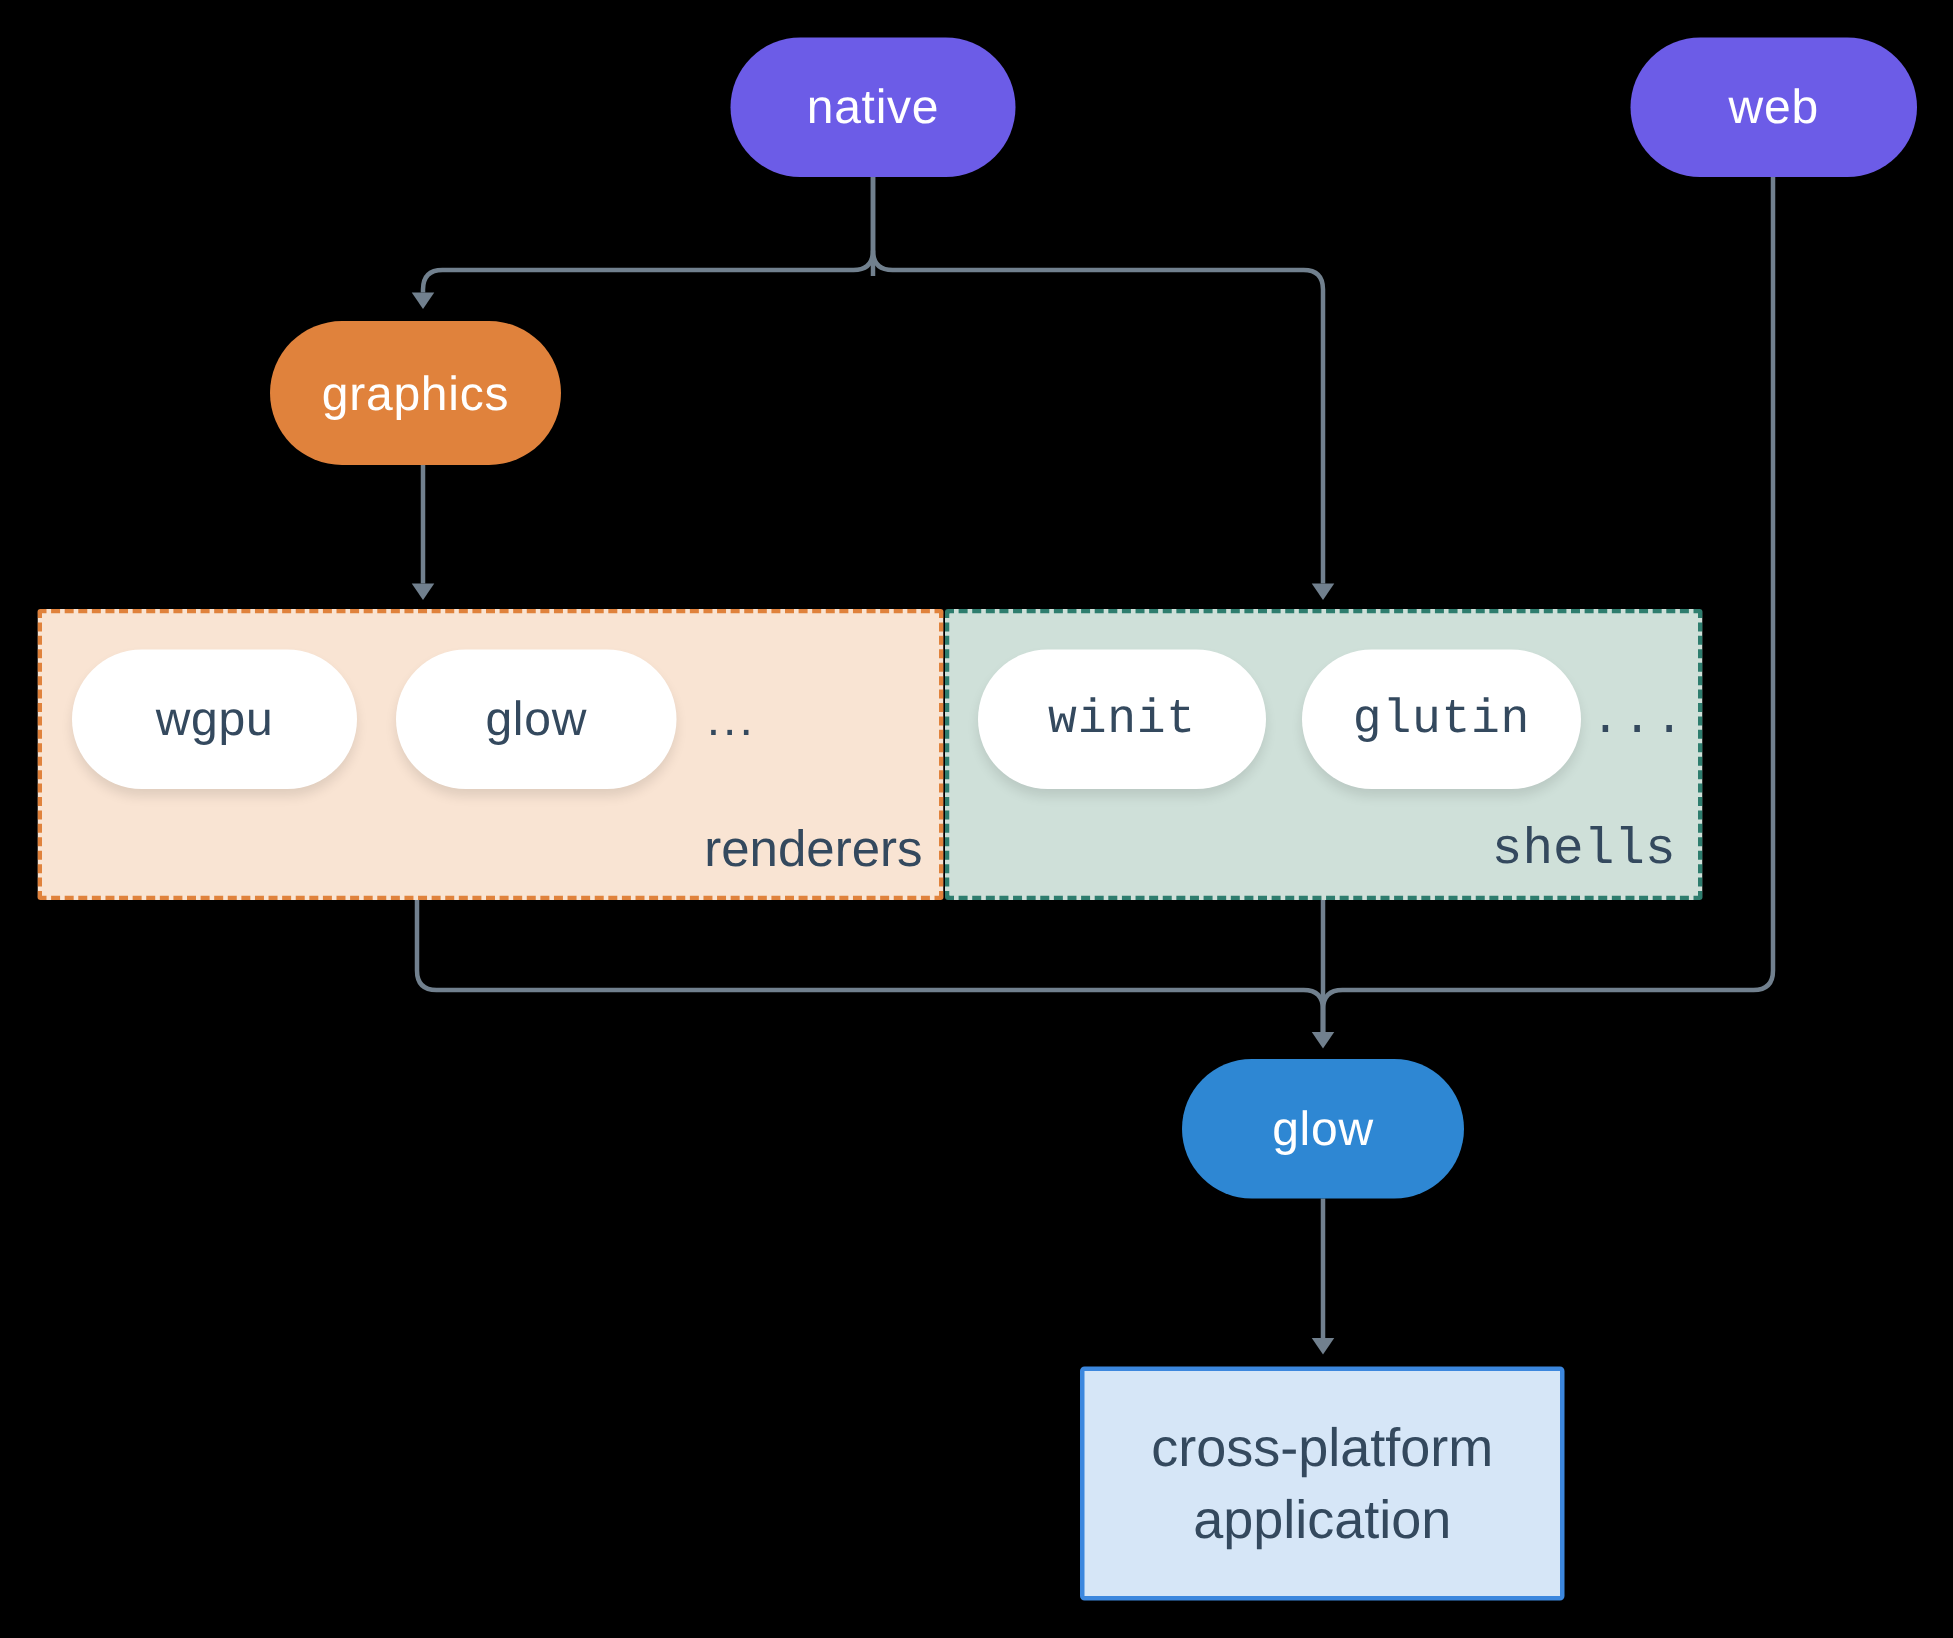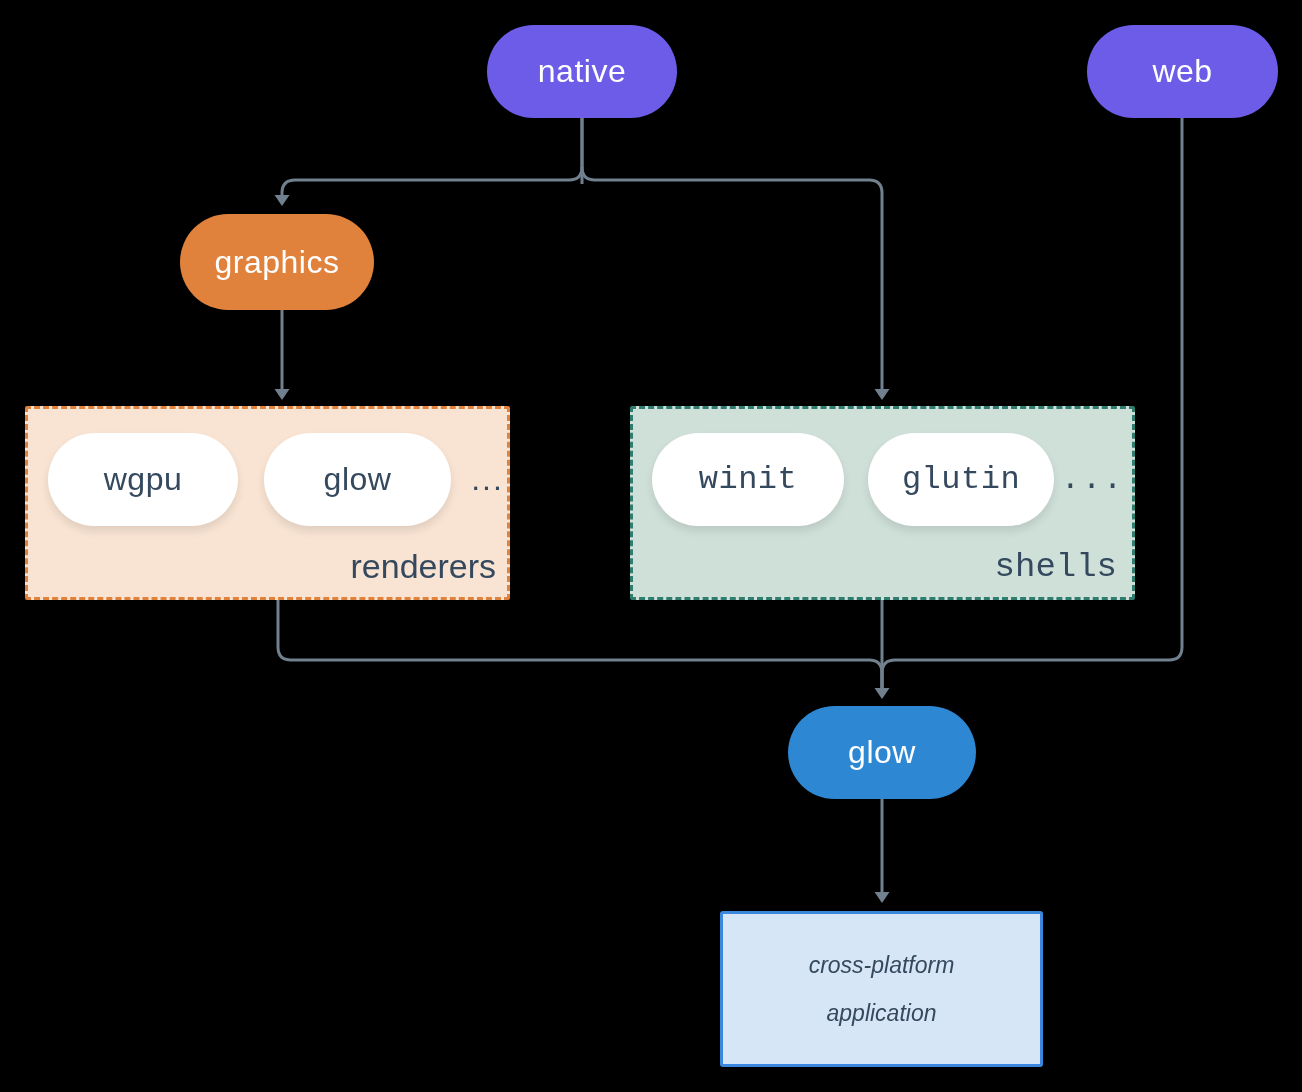--- a/index.html
+++ b/index.html
@@ -31,21 +31,21 @@
   .node-web{left:1087px;top:25px;width:191px;height:93px;}
   .node-graphics{left:180px;top:214px;width:194px;height:96px;}
   .node-iced{left:788px;top:706px;width:188px;height:93px;}
   .node-wgpu{left:20px;top:24px;width:190px;height:93px;}
   .node-glow{left:236px;top:24px;width:187px;height:93px;}
   .node-winit{left:19px;top:24px;width:192px;height:93px;}
   .node-glutin{left:235px;top:24px;width:186px;height:93px;}
 
   .group{position:absolute;box-sizing:border-box;border-radius:2px;}
   .renderers-group{
-    left:25px;top:406px;width:485px;height:194px;
+    left:25px;top:406px;width:604px;height:194px;
     background:var(--renderers-fill,#F9E4D3);
     border:3px dashed var(--orange,#E0823C);
   }
   .shells-group{
     left:630px;top:406px;width:505px;height:194px;
     background:var(--shells-fill,#CFE0D9);
     border:3px dashed var(--shells-border,#2E7D6E);
     font-family:Liberation Mono, monospace;
   }
   .ellipsis{
@@ -58,21 +58,21 @@
   }
   .renderers-label{right:11px;bottom:11px;}
   .shells-label{right:15px;bottom:11px;}
 
   .app-box{
     position:absolute;left:720px;top:911px;width:323px;height:156px;
     box-sizing:border-box;border-radius:3px;
     background:var(--app-fill,#D6E6F7);
     border:3px solid var(--app-border,#3C87DE);
     display:flex;flex-direction:column;align-items:center;justify-content:center;
-    color:var(--text-dark,#34495E);font-size:23px;line-height:48px;font-style:italic;
+    color:var(--text-dark,#34495E);font-size:36px;line-height:48px;
   }
 </style>
 </head>
 <body>
 
 <div class="canvas">
 
   <svg class="edges" viewBox="0 0 1302 1092" aria-hidden="true">
     <path d="M582 118 V167 Q582 180 569 180 H295 Q282 180 282 193 V195"></path>
     <path d="M582 167 V184"></path>

